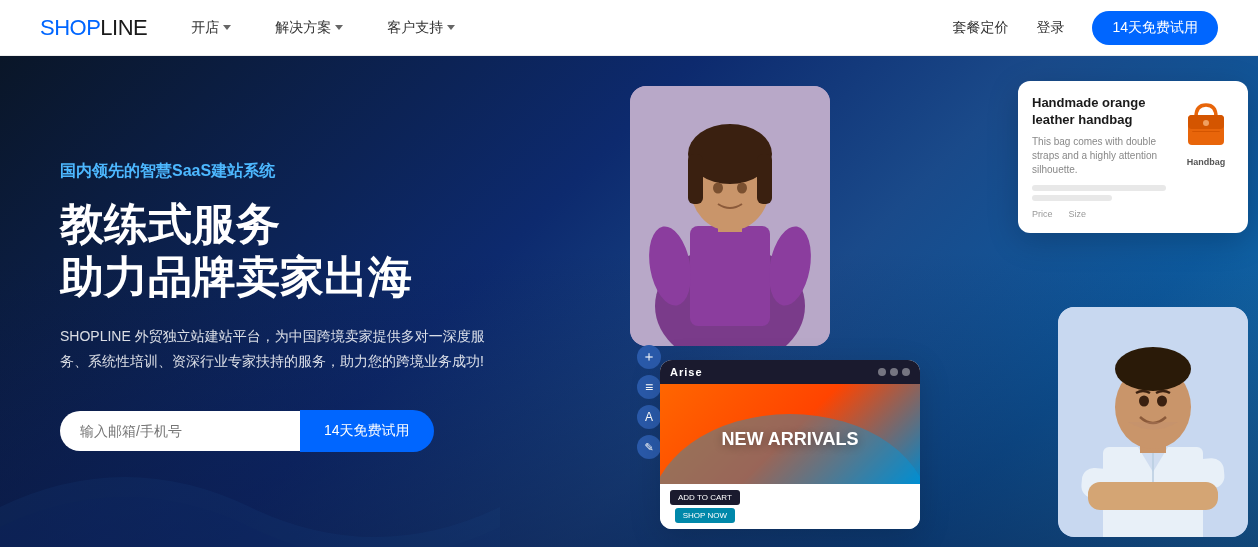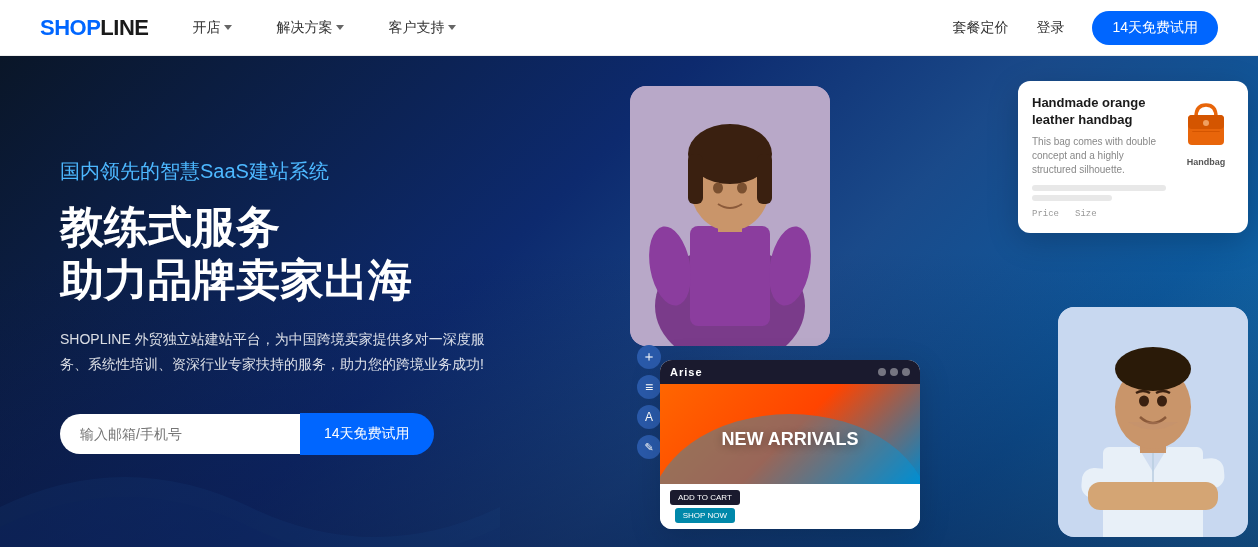--- a/index.html
+++ b/index.html
@@ -16,21 +16,21 @@
       height: 56px;
       display: flex;
       align-items: center;
       padding: 0 40px;
       border-bottom: 1px solid #eee;
       position: relative;
       z-index: 10;
     }
     .logo {
       font-size: 22px;
-      font-weight: 700;
+      font-weight: 400;
       color: #1a1a1a;
       margin-right: 32px;
       letter-spacing: -0.5px;
     }
     .logo span { color: #0066ff; }
     .nav-links {
       display: flex;
       align-items: center;
       gap: 20px;
     }
@@ -103,22 +103,22 @@
       flex: 0 0 580px;
       padding: 60px 60px 50px 60px;
       display: flex;
       flex-direction: column;
       justify-content: center;
       position: relative;
       z-index: 2;
     }
     .hero-tag {
       color: #4db8ff;
-      font-size: 20px;
-      font-weight: 400;
+      font-size: 16px;
+      font-weight: 700;
       margin-bottom: 16px;
     }
     .hero-title {
       color: #fff;
       font-size: 44px;
       font-weight: 700;
       line-height: 1.2;
       margin-bottom: 20px;
     }
     .hero-desc {
@@ -216,21 +216,20 @@
       border-radius: 3px;
       margin-bottom: 4px;
     }
     .product-line.short { width: 60%; }
     .product-price-row {
       display: flex;
       gap: 16px;
       font-size: 9px;
       color: #999;
       margin-top: 6px;
-      font-family: Liberation Mono, monospace;
     }
     .product-img-area {
       display: flex;
       flex-direction: column;
       align-items: center;
       gap: 6px;
     }
     .handbag-label {
       font-size: 9px;
       color: #555;
@@ -427,21 +426,21 @@
         <ellipse cx="88" cy="102" rx="5" ry="5.5" fill="#7a5030"></ellipse>
         <ellipse cx="112" cy="102" rx="5" ry="5.5" fill="#7a5030"></ellipse>
         <path d="M88 118 Q100 126 112 118" stroke="#8b5a3a" stroke-width="2" fill="none"></path>
       </svg>
     </div>
 
     <div class="product-card">
       <div class="product-card-inner">
         <div class="product-text">
           <div class="product-title">Handmade orange leather handbag</div>
-          <div class="product-desc">This bag comes with double concept and a highly structured silhouette.</div>
+          <div class="product-desc">This bag comes with double straps and a highly attention silhouette.</div>
           <div class="product-lines">
             <div class="product-line"></div>
             <div class="product-line short"></div>
           </div>
           <div class="product-price-row">
             <span>Price</span>
             <span>Size</span>
           </div>
         </div>
         <div class="product-img-area">

